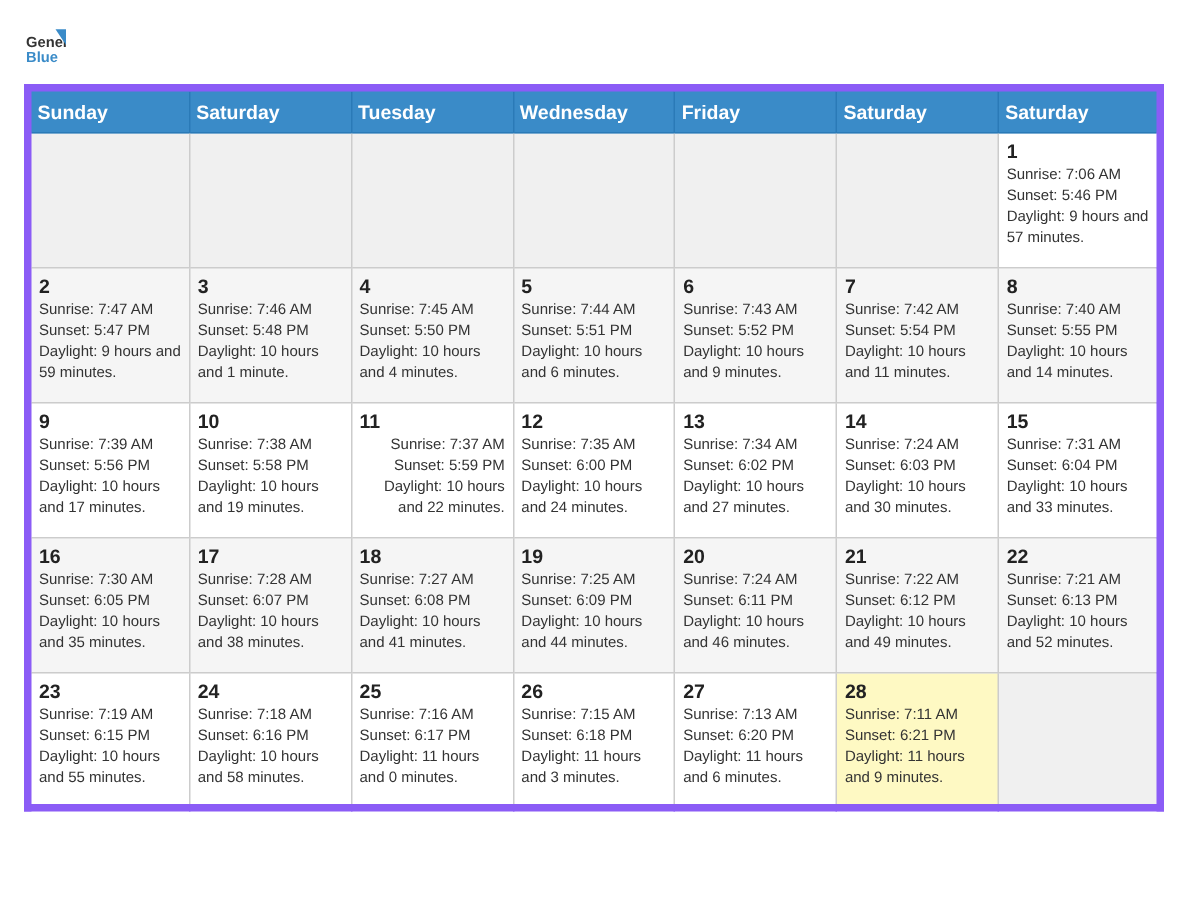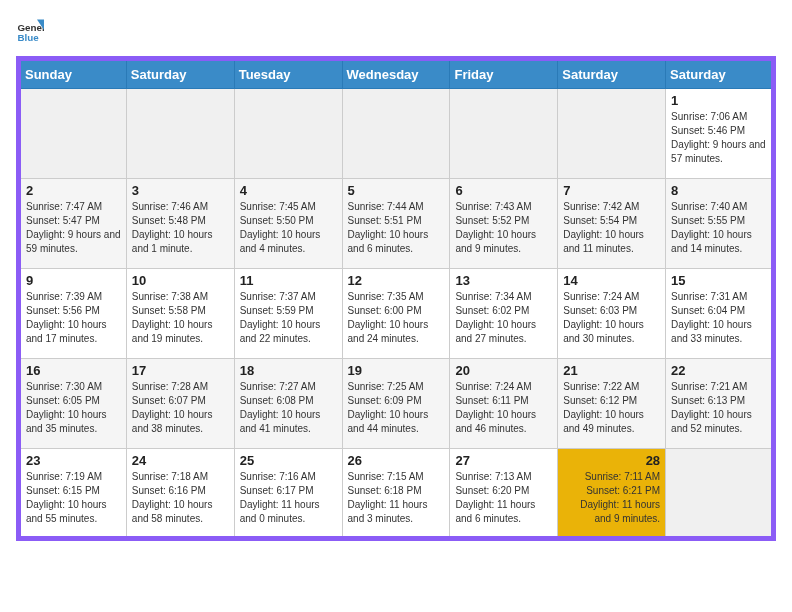--- a/index.html
+++ b/index.html
@@ -183,21 +183,21 @@
 Daylight: 10 hours and 17 minutes.</div>
         </td>
         <td style="background: rgb(255, 255, 255); margin-left: 12px;">
           <span class="day-num">10</span>
           <div class="day-info" style="white-space: pre-line;">Sunrise: 7:38 AM
 Sunset: 5:58 PM
 Daylight: 10 hours and 19 minutes.</div>
         </td>
         <td style="background: rgb(255, 255, 255);">
           <span class="day-num">11</span>
-          <div class="day-info" style="white-space: pre-line;">Sunrise: 7:37 AM
+          <div class="day-info" style="white-space: pre-line; text-align: right;">Sunrise: 7:37 AM
 Sunset: 5:59 PM
 Daylight: 10 hours and 22 minutes.</div>
         </td>
         <td style="background: rgb(255, 255, 255);">
           <span class="day-num">12</span>
           <div class="day-info" style="white-space: pre-line;">Sunrise: 7:35 AM
 Sunset: 6:00 PM
 Daylight: 10 hours and 24 minutes.</div>
         </td>
         <td style="background: rgb(255, 255, 255);">
@@ -287,21 +287,21 @@
           <div class="day-info" style="white-space: pre-line;">Sunrise: 7:15 AM
 Sunset: 6:18 PM
 Daylight: 11 hours and 3 minutes.</div>
         </td>
         <td style="background: rgb(255, 255, 255);">
           <span class="day-num">27</span>
           <div class="day-info" style="white-space: pre-line;">Sunrise: 7:13 AM
 Sunset: 6:20 PM
 Daylight: 11 hours and 6 minutes.</div>
         </td>
-        <td style="background: #eab308; text-align: right;">
+        <td style="background: #fef9c3;">
           <span class="day-num">28</span>
           <div class="day-info" style="white-space: pre-line;">Sunrise: 7:11 AM
 Sunset: 6:21 PM
 Daylight: 11 hours and 9 minutes.</div>
         </td>
         <td class="empty-cell" style="background: rgb(235, 235, 235);"></td>
       </tr>
     </tbody>
 </table>
 

